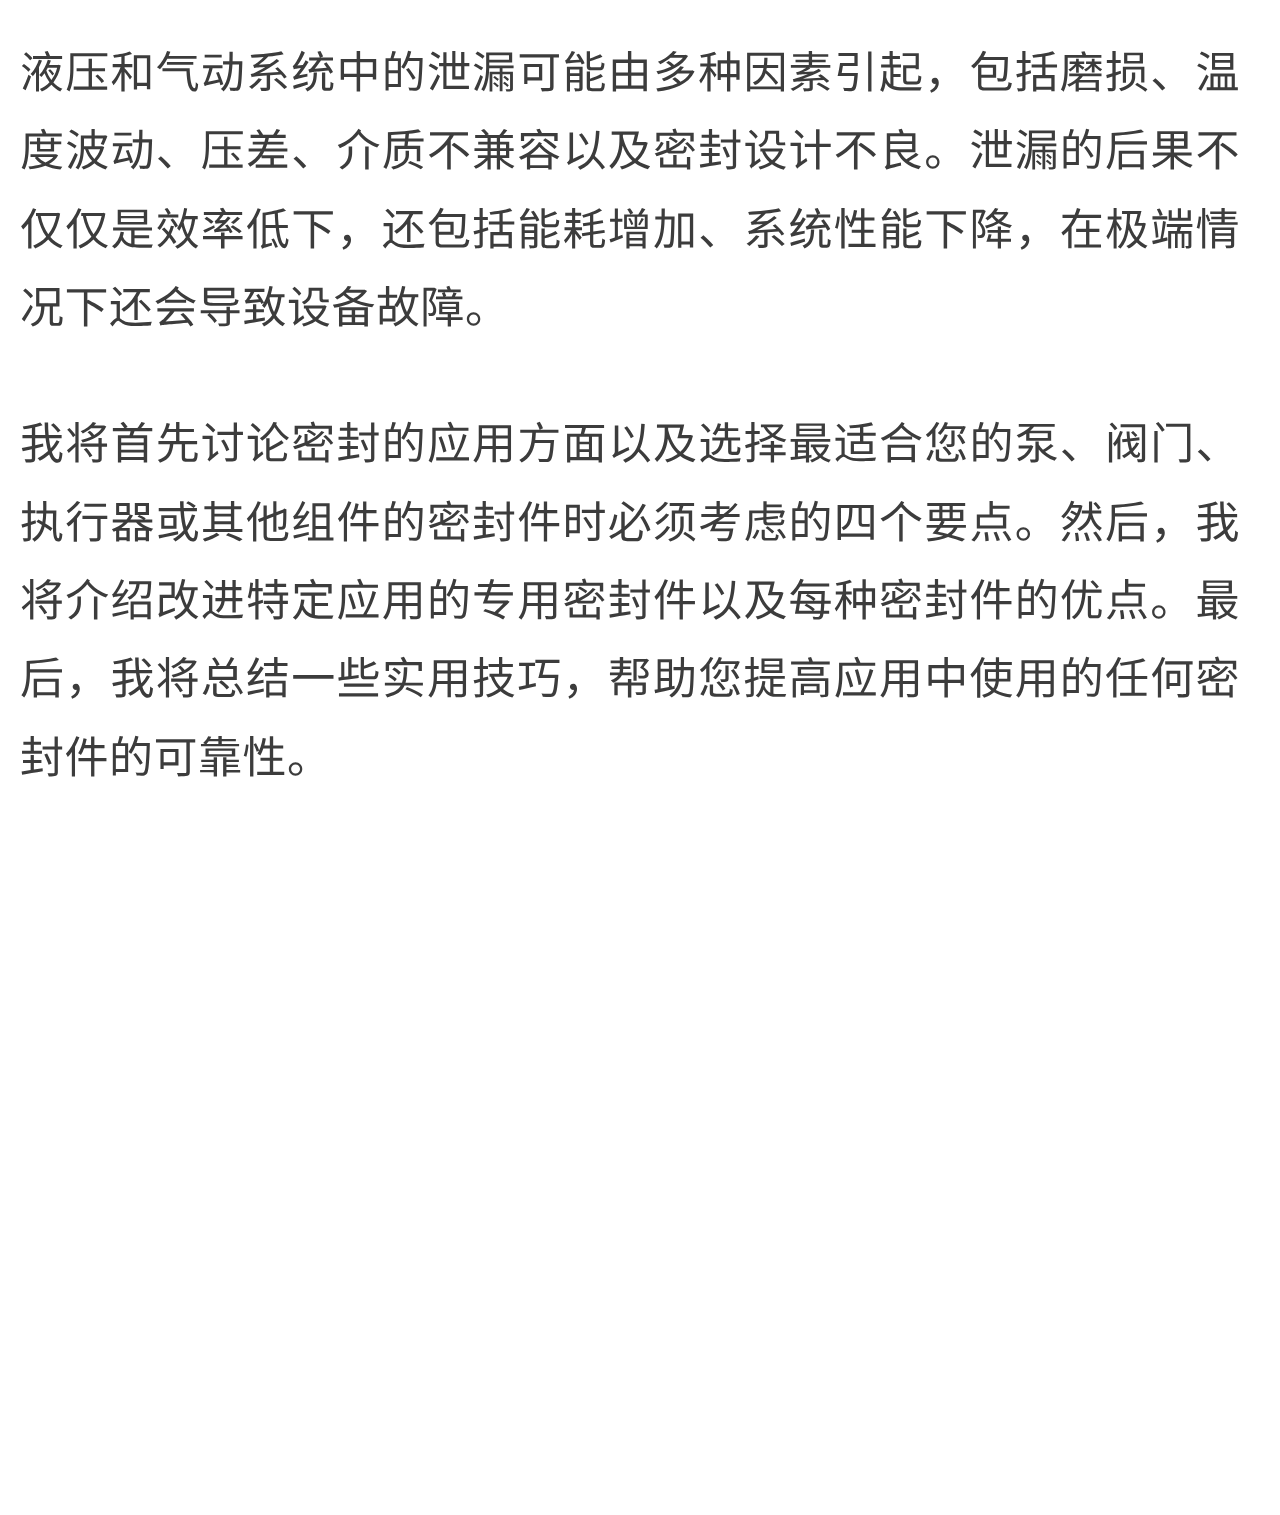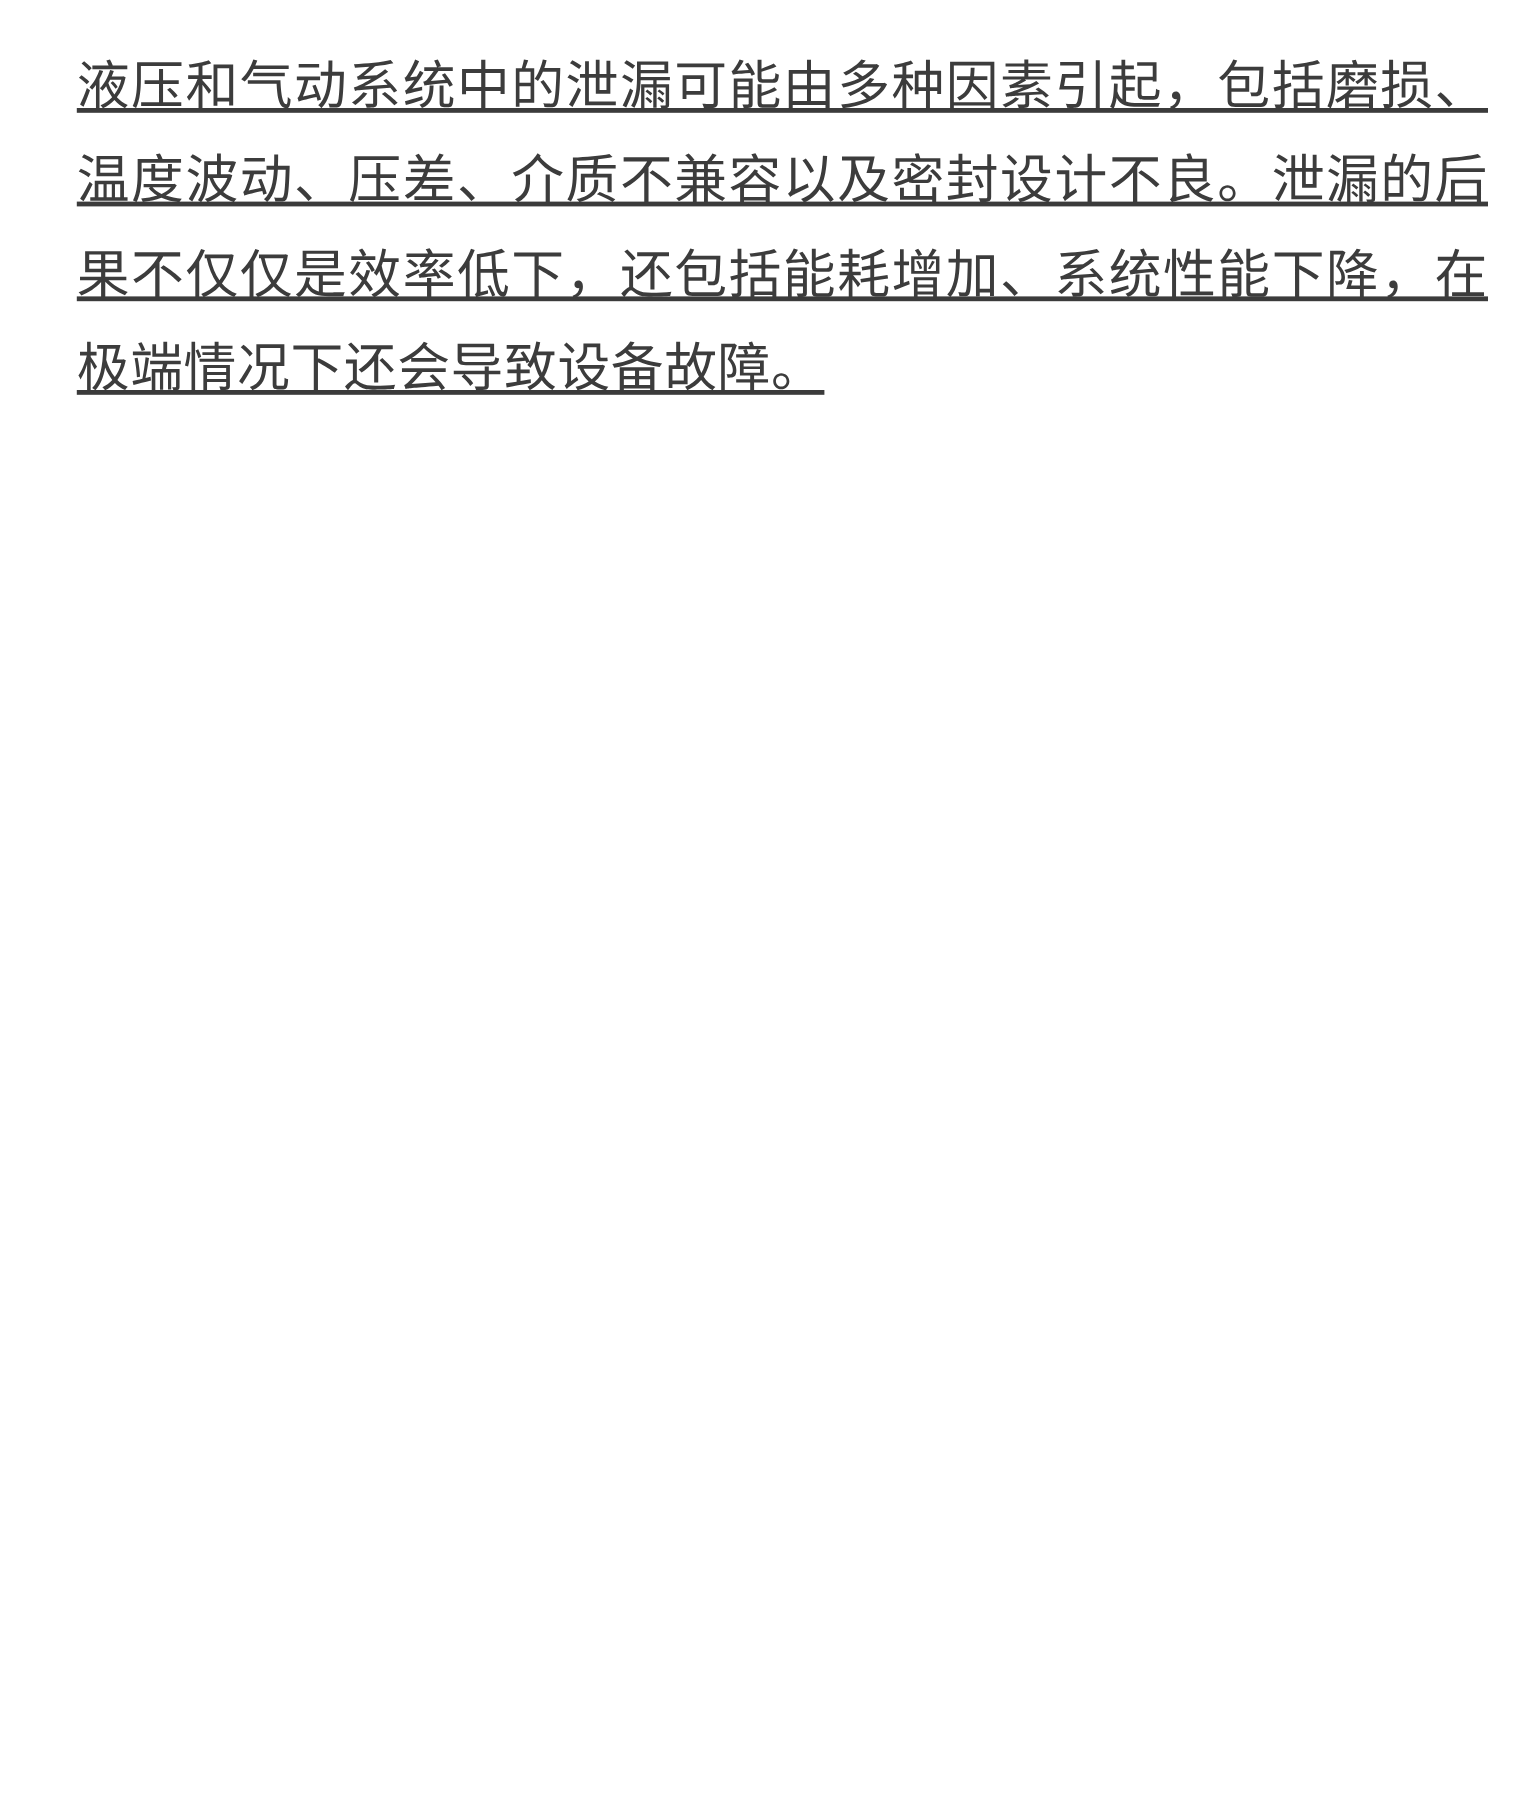--- a/index.html
+++ b/index.html
@@ -12,23 +12,22 @@
     width: 1280px;
     min-height: 1515px;
     font-family: "Liberation Sans", "DejaVu Sans", sans-serif;
     color: #3b3b3b;
     -webkit-font-smoothing: antialiased;
   }
   .page {
     box-sizing: border-box;
     width: 1280px;
     min-height: 1515px;
-    padding: 34px 40px 20px 64px;
+    padding: 34px 40px 20px 20px;
     background: #ffffff;
-    text-decoration: underline;
   }
   .article {
     display: block;
   }
   .para {
     font-size: 44px;
     line-height: 1.78;
     letter-spacing: 0.5px;
     text-align: justify;
     text-justify: inter-ideograph;
@@ -39,14 +38,15 @@
   .para:last-child {
     margin-bottom: 0;
   }
 </style>
 </head>
 <body>
 
 <div class="page">
   <article class="article">
     <p class="para">液压和气动系统中的泄漏可能由多种因素引起，包括磨损、温度波动、压差、介质不兼容以及密封设计不良。泄漏的后果不仅仅是效率低下，还包括能耗增加、系统性能下降，在极端情况下还会导致设备故障。</p>
+    <p class="para">我将首先讨论密封的应用方面以及选择最适合您的泵、阀门、执行器或其他组件的密封件时必须考虑的四个要点。然后，我将介绍改进特定应用的专用密封件以及每种密封件的优点。最后，我将总结一些实用技巧，帮助您提高应用中使用的任何密封件的可靠性。</p>
   </article>
 </div>
 
 </body></html>

